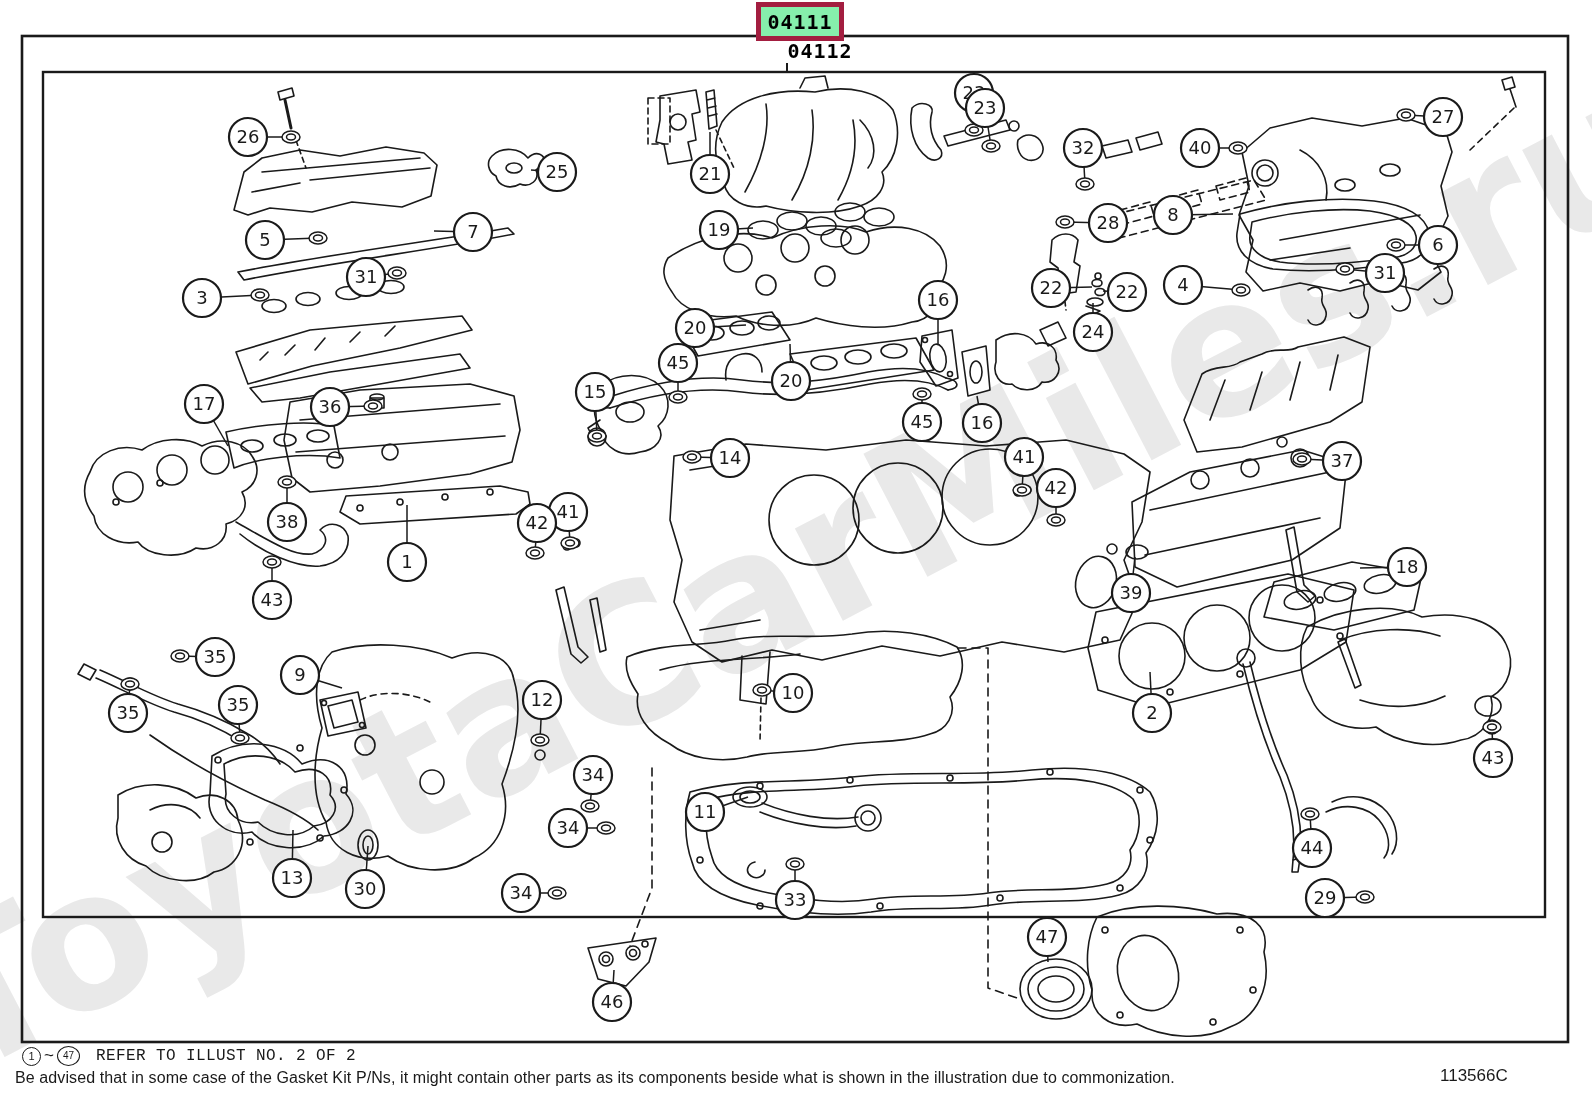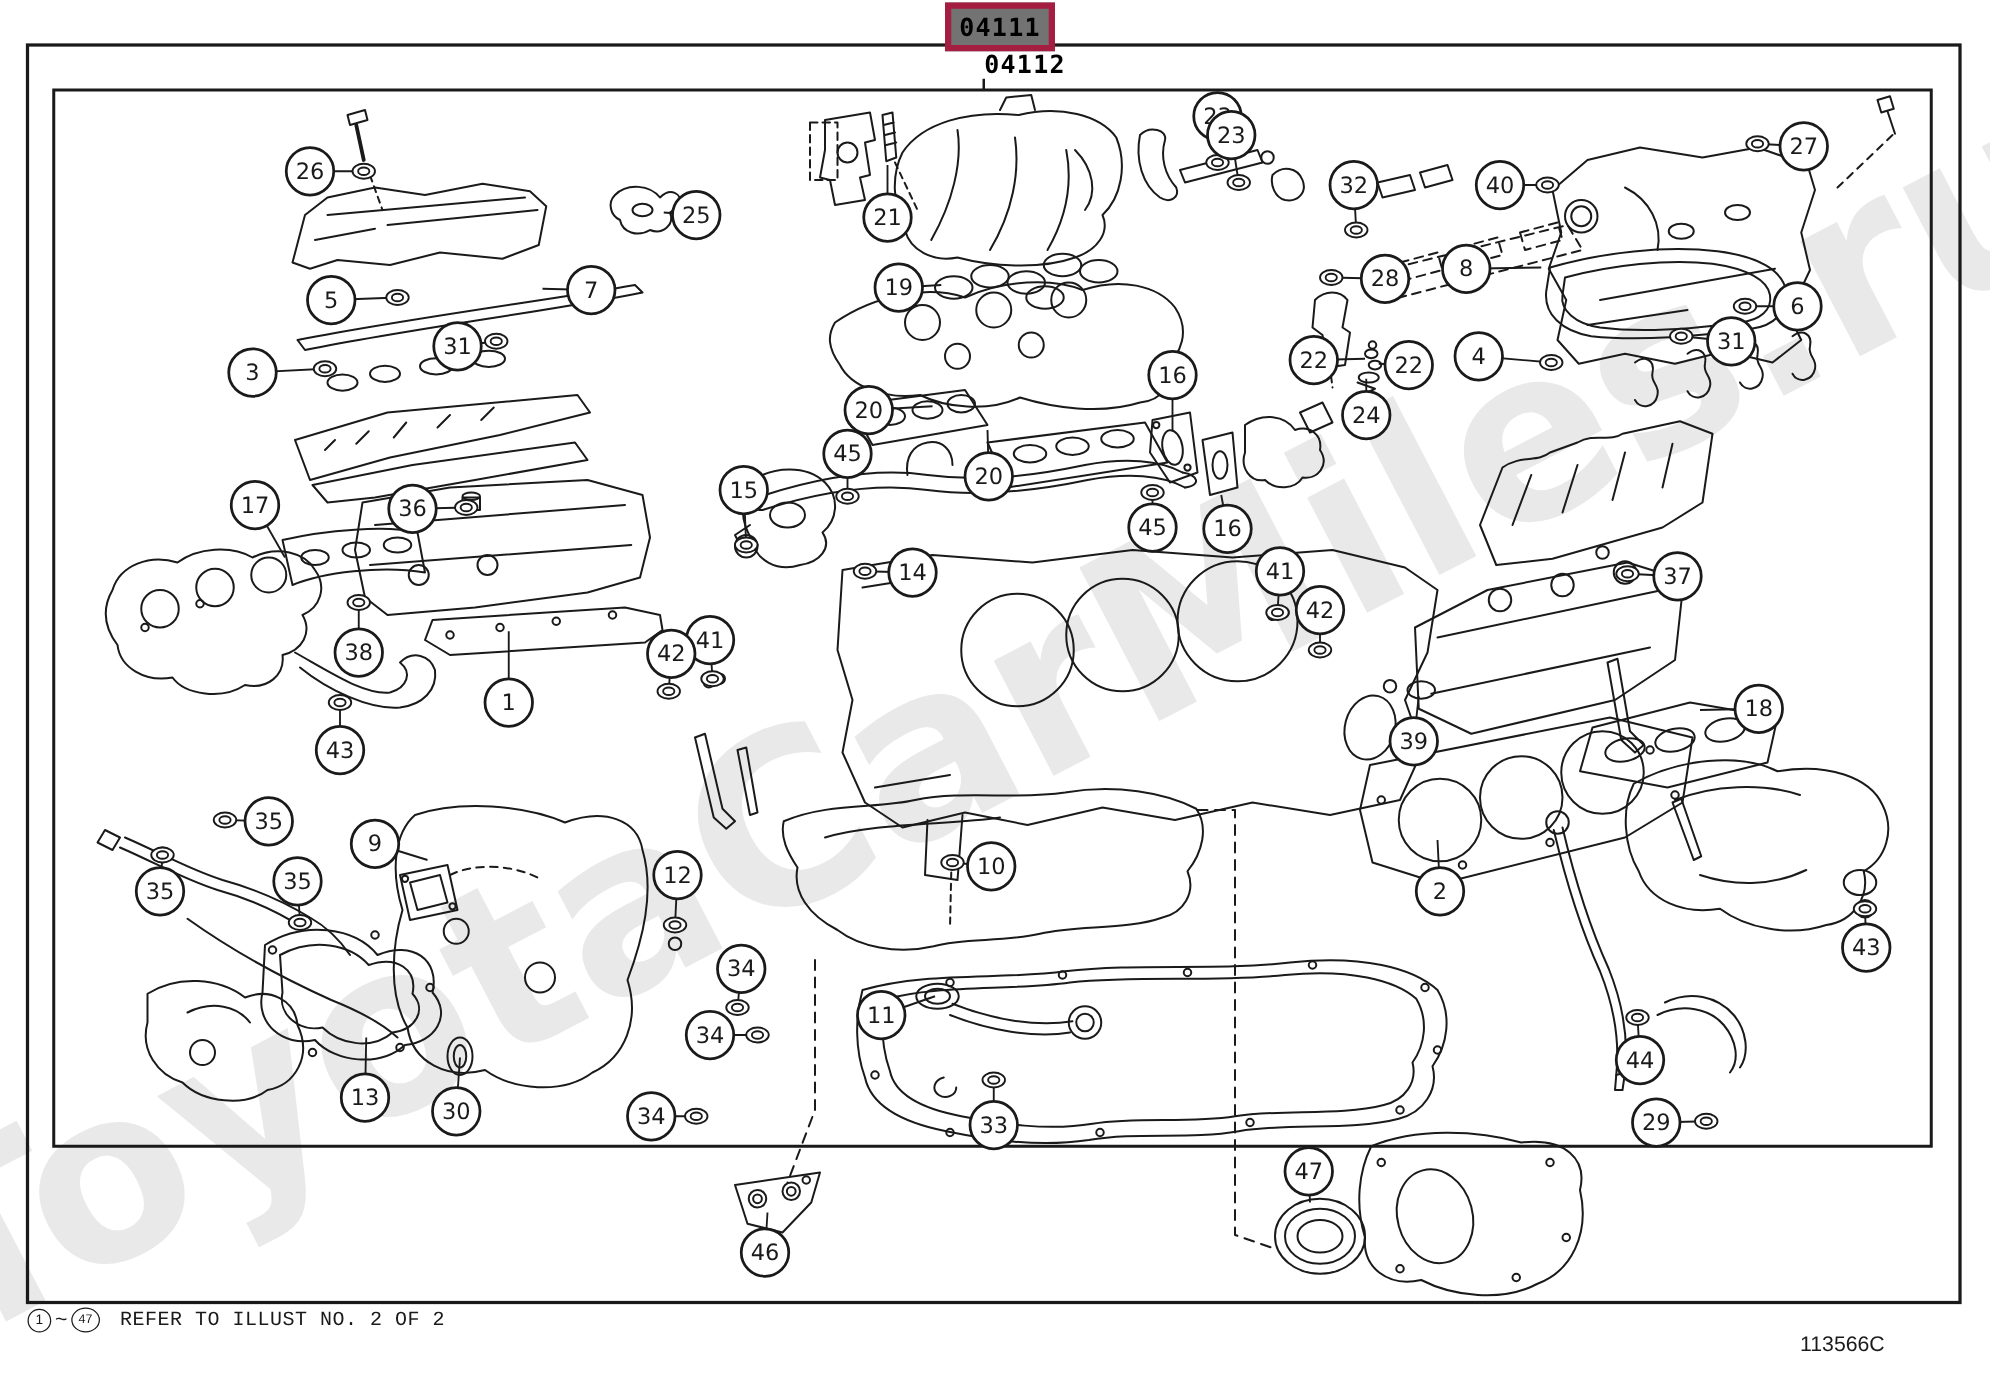--- a/index.html
+++ b/index.html
@@ -11,21 +11,21 @@
   #root{position:relative;width:1592px;height:1099px;background:#fff;overflow:hidden;
         font-family:"Liberation Sans",sans-serif;color:var(--ink);}
   svg{position:absolute;left:0;top:0;}
   .bubble{fill:#fff;stroke:var(--ink);stroke-width:2.2;}
   .num{font-family:"DejaVu Sans",sans-serif;font-size:18px;fill:var(--ink);}
   .lead{stroke:var(--ink);stroke-width:1.5;}
   .ringpart{fill:#fff;stroke:var(--ink);stroke-width:1.5;}
   #scene{stroke:var(--ink);}
   #wm-text{font-family:"DejaVu Sans",sans-serif;font-weight:bold;fill:var(--wm);}
   .code-box{position:absolute;left:756px;top:2px;width:78px;height:29px;
-            border:5px solid var(--hl);background:#737373;display:flex;align-items:center;justify-content:center;}
+            border:5px solid var(--hl);background:#86efac;display:flex;align-items:center;justify-content:center;}
   .code-box span, .code-secondary{font-family:"DejaVu Sans Mono","Liberation Mono",monospace;
             font-weight:bold;font-size:20px;letter-spacing:1px;color:#000;}
   .code-secondary{position:absolute;left:776px;top:39px;width:88px;text-align:center;}
   .ref-line{position:absolute;left:22px;top:1046px;height:20px;display:flex;align-items:center;font-size:16px;}
   .circ{display:inline-flex;align-items:center;justify-content:center;border:1.6px solid var(--ink);
         border-radius:50%;width:17px;height:17px;font-size:11px;line-height:1;}
   .circ.wide{width:21px;height:18px;font-size:10px;}
   .tilde{margin:0 3px;font-size:17px;}
   .ref-text{margin-left:16px;letter-spacing:0.4px;font-family:Liberation Mono, monospace;}
   .note-line{position:absolute;left:15px;top:1069px;font-size:16px;letter-spacing:0.1px;white-space:nowrap;}
@@ -734,14 +734,15 @@
     <span>04111</span>
   </div>
   <div class="code-secondary">04112</div>
 
   <div class="ref-line">
     <span class="circ">1</span>
     <span class="tilde">~</span>
     <span class="circ wide">47</span>
     <span class="ref-text">REFER TO ILLUST NO. 2 OF 2</span>
   </div>
+  <div class="note-line">Be advised that in some case of the Gasket Kit P/Ns,  it might contain other parts as its components beside what is shown in the illustration due to commonization.</div>
   <div class="doc-number">113566C</div>
 </div>
 
 </body></html>

